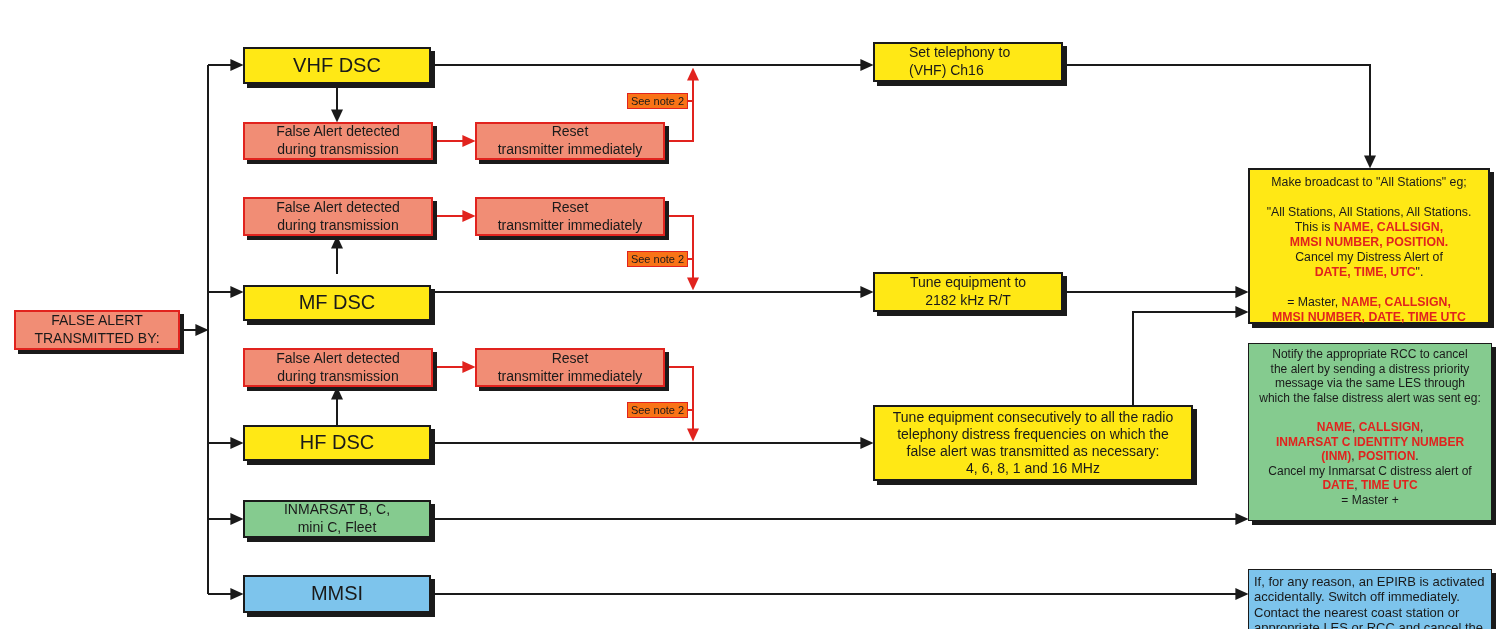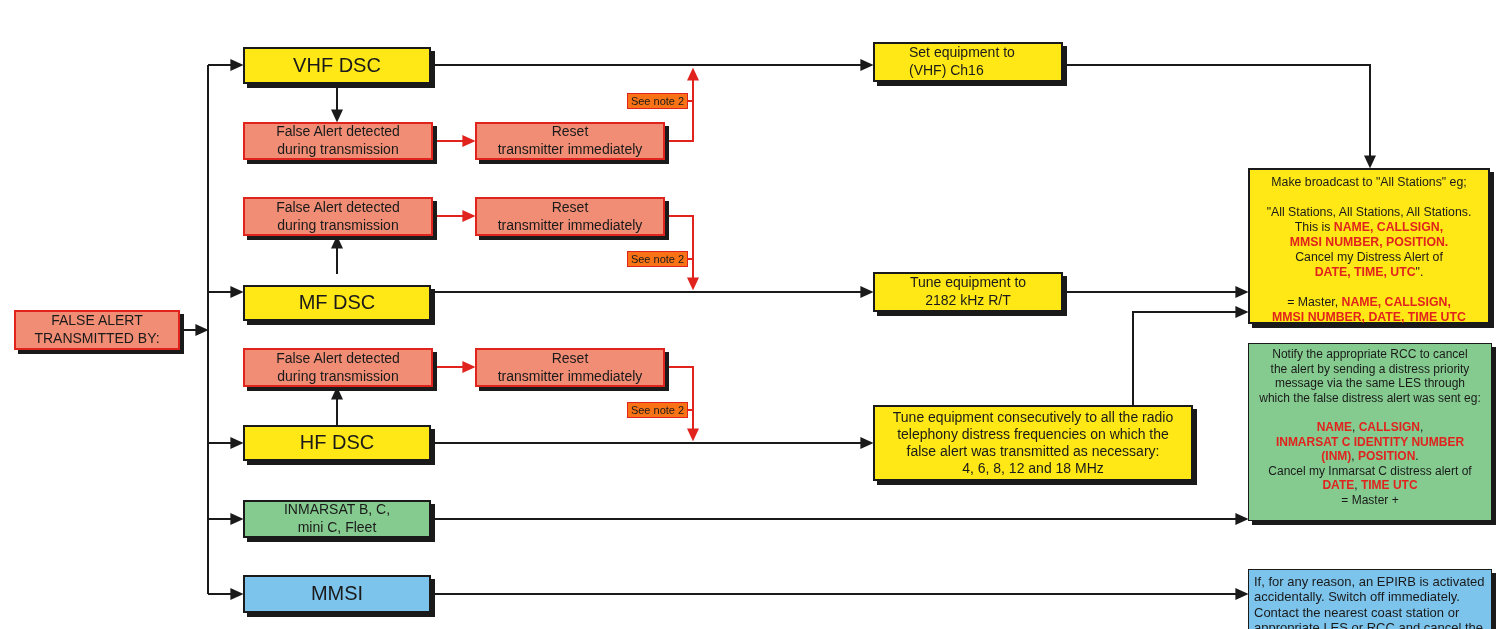--- a/index.html
+++ b/index.html
@@ -107,28 +107,28 @@
 
   <div class="box salmon fs14" style="left:243px;top:348px;width:190px;height:39px;">False Alert detected
 during transmission</div>
   <div class="box salmon fs14" style="left:475px;top:348px;width:190px;height:39px;">Reset
 transmitter immediately</div>
 
   <div class="box note" style="left:627px;top:93px;width:61px;height:16px;">See note 2</div>
   <div class="box note" style="left:627px;top:251px;width:61px;height:16px;">See note 2</div>
   <div class="box note" style="left:627px;top:402px;width:61px;height:16px;">See note 2</div>
 
-  <div class="box yellow fs14 leftalign" style="left:873px;top:42px;width:190px;height:40px;padding-left:34px;">Set equipment to
+  <div class="box yellow fs14 leftalign" style="left:873px;top:42px;width:190px;height:40px;padding-left:34px;">Set telephony to
 (VHF) Ch16</div>
   <div class="box yellow fs14" style="left:873px;top:272px;width:190px;height:40px;">Tune equipment to
 2182 kHz R/T</div>
   <div class="box yellow bigtune" style="left:873px;top:405px;width:320px;height:76px;">Tune equipment consecutively to all the radio
 telephony distress frequencies on which the
 false alert was transmitted as necessary:
-4, 6, 8, 12 and 18 MHz</div>
+4, 6, 8, 1 and 16 MHz</div>
 
   <div class="box yellow richbox broadcast" style="left:1248px;top:168px;width:242px;height:156px;"><span>Make broadcast to "All Stations" eg;</span><br><br><span>"All Stations, All Stations, All Stations.</span><br><span>This is </span><span class="rt">NAME, CALLSIGN,</span><br><span class="rt">MMSI NUMBER, POSITION.</span><br><span>Cancel my Distress Alert of</span><br><span class="rt">DATE, TIME, UTC</span><span>".</span><br><br><span>= Master, </span><span class="rt">NAME, CALLSIGN,</span><br><span class="rt">MMSI NUMBER, DATE, TIME UTC</span></div>
   <div class="box green thin richbox rcc" style="left:1248px;top:343px;width:244px;height:178px;"><span>Notify the appropriate RCC to cancel</span><br><span>the alert by sending a distress priority</span><br><span>message via the same LES through</span><br><span>which the false distress alert was sent eg:</span><br><br><span class="rt">NAME</span><span>, </span><span class="rt">CALLSIGN</span><span>,</span><br><span class="rt">INMARSAT C IDENTITY NUMBER</span><br><span class="rt">(INM)</span><span>, </span><span class="rt">POSITION</span><span>.</span><br><span>Cancel my Inmarsat C distress alert of</span><br><span class="rt">DATE</span><span>, </span><span class="rt">TIME UTC</span><br><span>= Master +</span></div>
   <div class="box blue thin epirbinfo" style="left:1248px;top:545px;width:244px;height:80px;display:block;margin-top:24px;">If, for any reason, an EPIRB is activated
 accidentally. Switch off immediately.
 Contact the nearest coast station or
 appropriate LES or RCC and cancel the
 Distress Alert.</div>
 
 </div>

